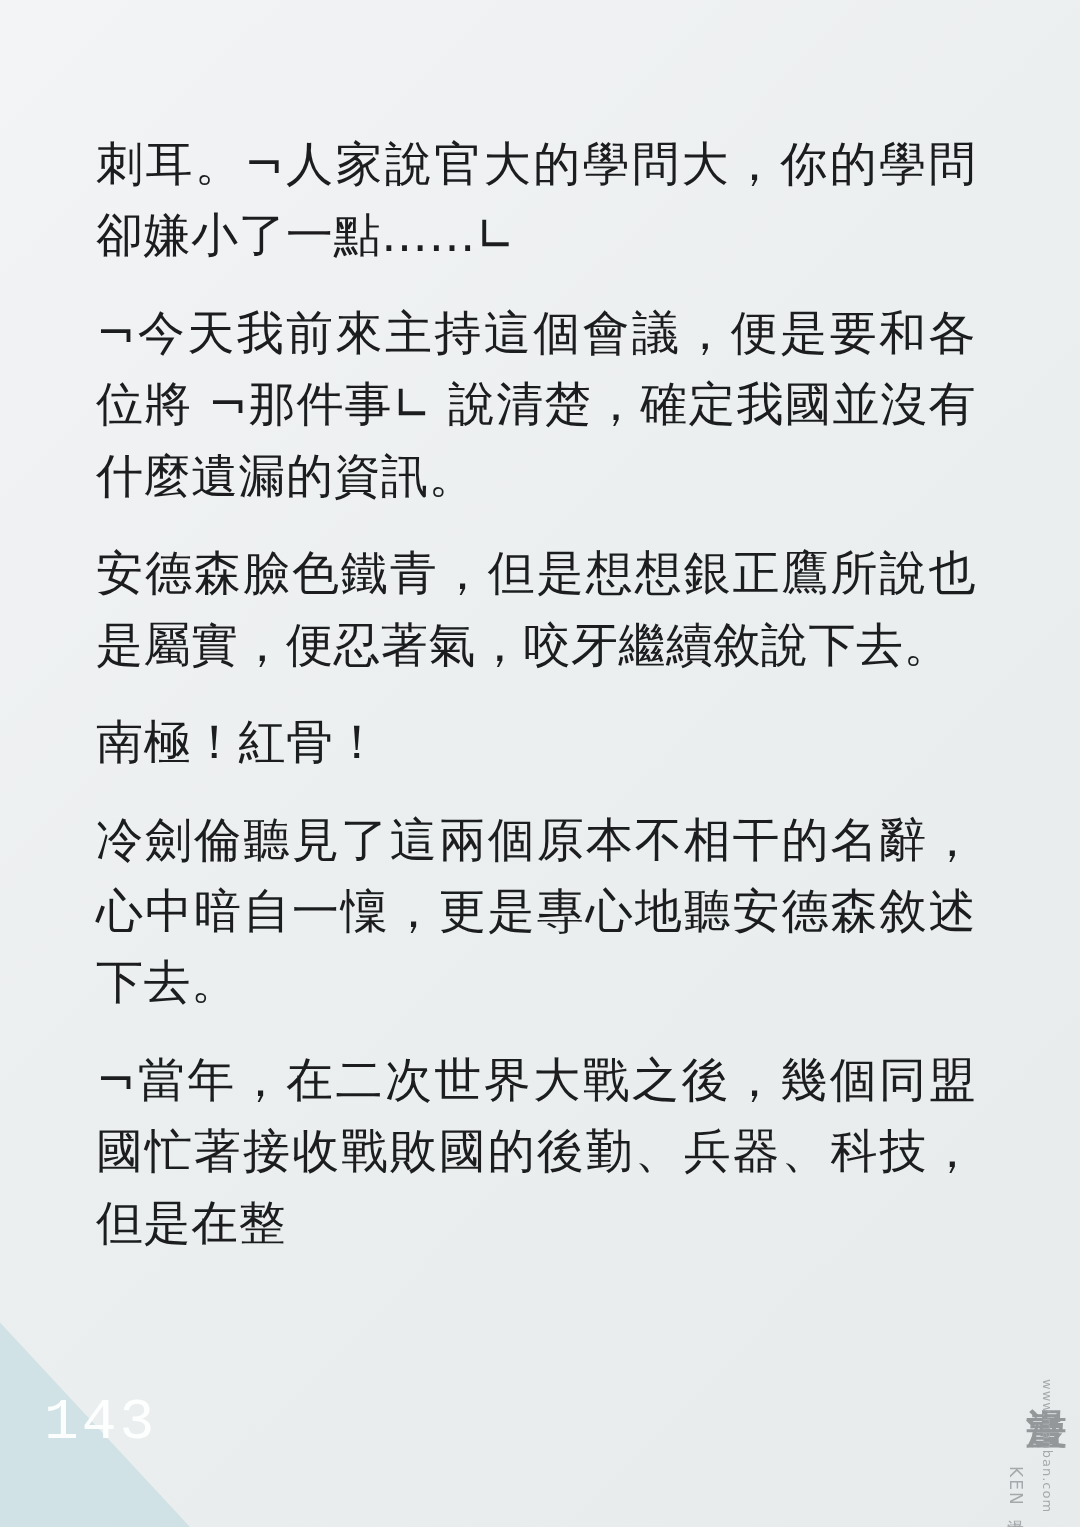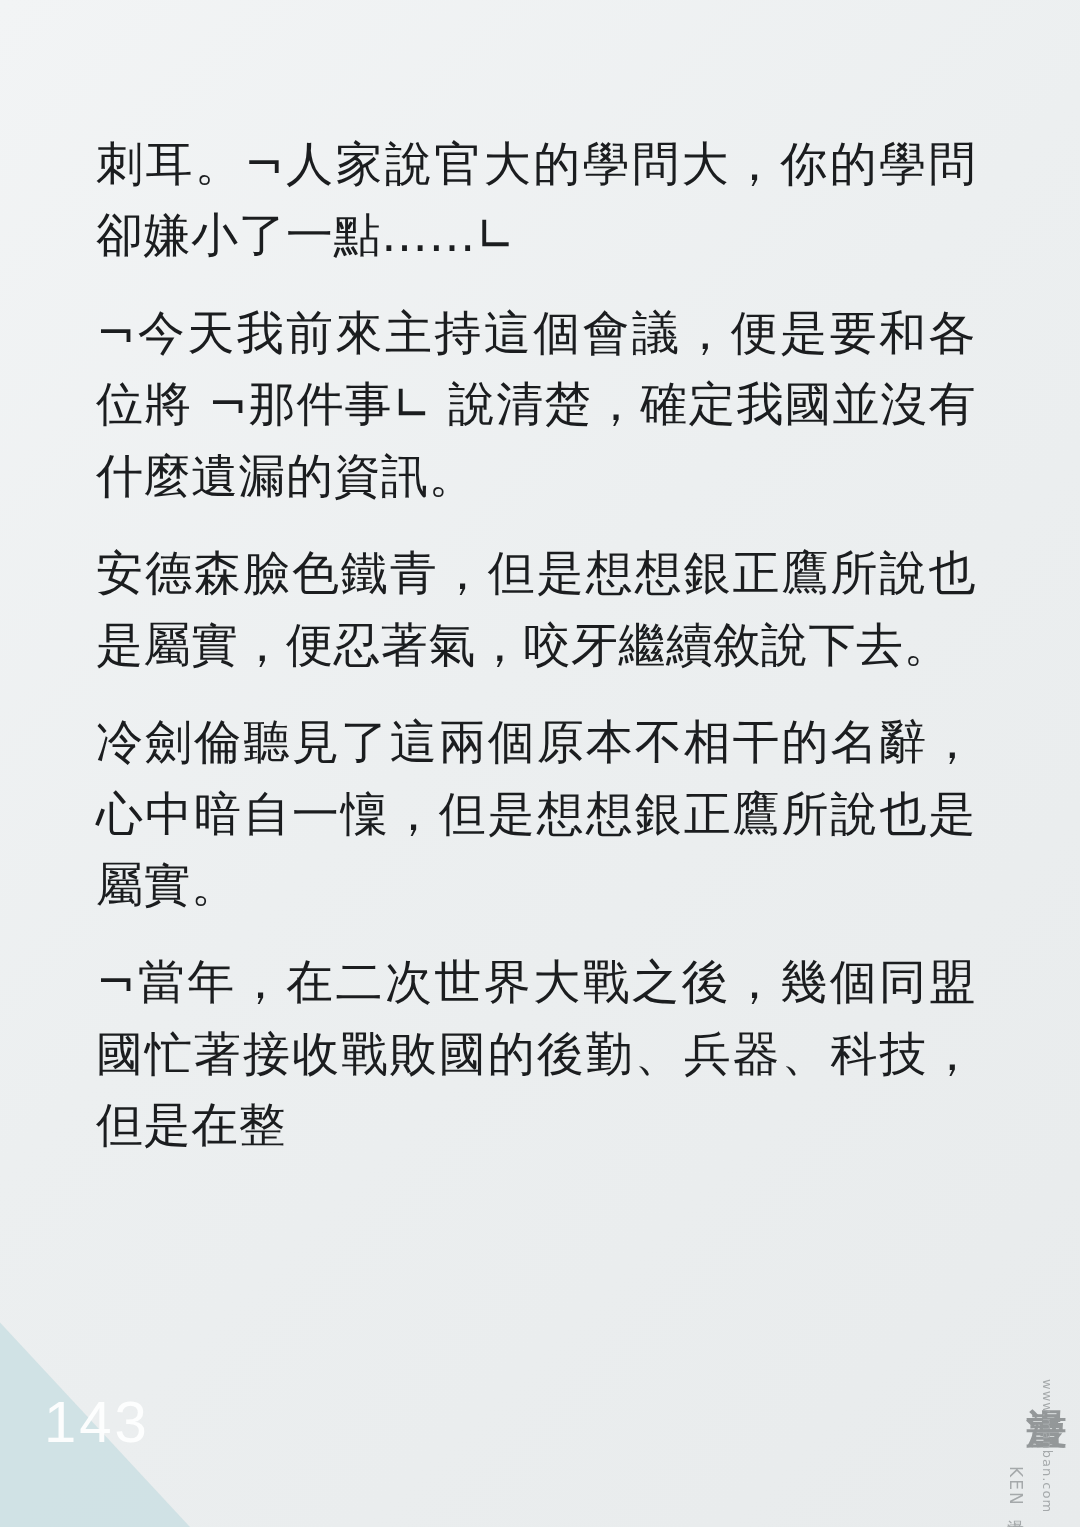--- a/index.html
+++ b/index.html
@@ -52,21 +52,21 @@
     font-weight: 500;
   }
 
   .page-number {
     position: absolute;
     left: 44px;
     bottom: 72px;
     font-size: 58px;
     color: #ffffff;
     letter-spacing: 3px;
-    font-family: Liberation Sans, sans-serif;
+    font-family: Liberation Mono, monospace;
     opacity: 0.95;
   }
 
   
   .watermark {
     position: absolute;
     right: 14px;
     bottom: 14px;
     width: 78px;
     height: 150px;
@@ -109,21 +109,22 @@
 </head>
 <body>
 
 <div class="page">
   <div class="corner-wedge"></div>
 
   <div class="content">
     <p class="para">刺耳。¬人家說官大的學問大，你的學問卻嫌小了一點……∟</p>
     <p class="para">¬今天我前來主持這個會議，便是要和各位將 ¬那件事∟ 說清楚，確定我國並沒有什麼遺漏的資訊。</p>
     <p class="para">安德森臉色鐵青，但是想想銀正鷹所說也是屬實，便忍著氣，咬牙繼續敘說下去。</p>
-    <p class="para">冷劍倫聽見了這兩個原本不相干的名辭，心中暗自一懍，但是想想銀正鷹所說也是屬實。</p>
+    <p class="para">南極！紅骨！</p>
+    <p class="para">冷劍倫聽見了這兩個原本不相干的名辭，心中暗自一懍，更是專心地聽安德森敘述下去。</p>
     <p class="para">¬當年，在二次世界大戰之後，幾個同盟國忙著接收戰敗國的後勤、兵器、科技，但是在整</p>
   </div>
 
   <div class="page-number">143</div>
 
   <div class="watermark">
     <div class="wm-left">KEN漫畫</div>
     <div class="wm-right">
       <div class="wm-logo">漫畫</div>
       <div class="wm-url">www.manban.com</div>

